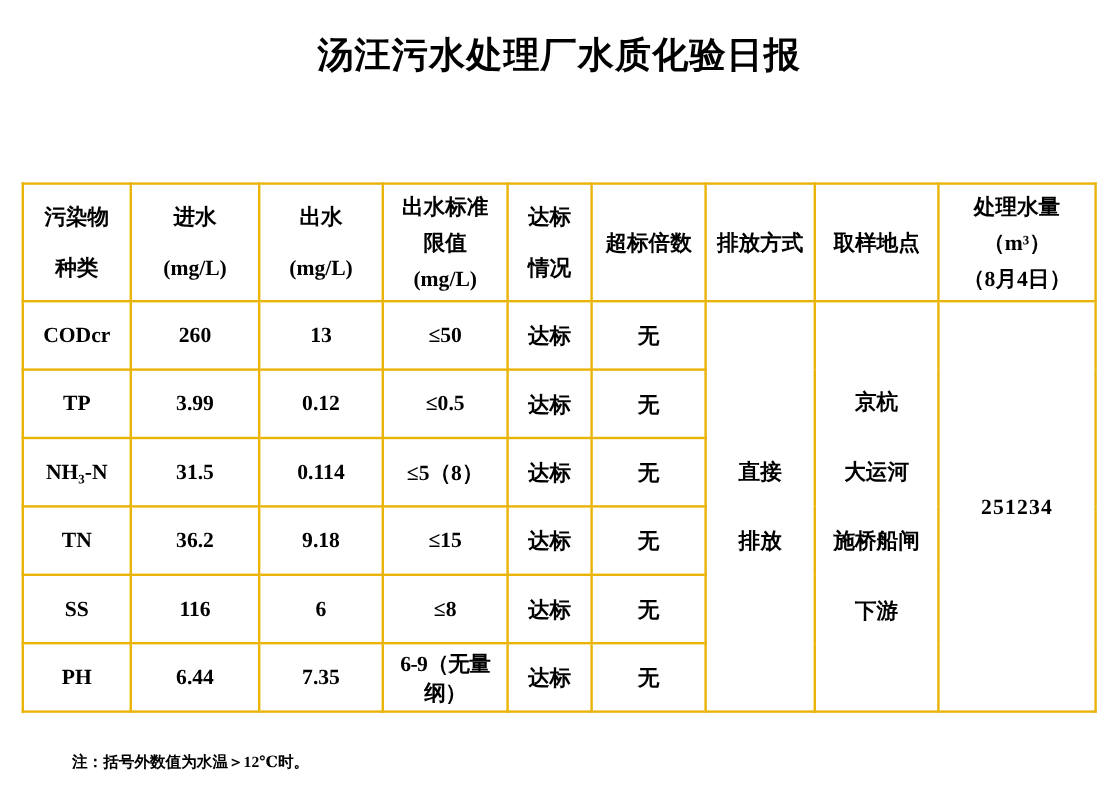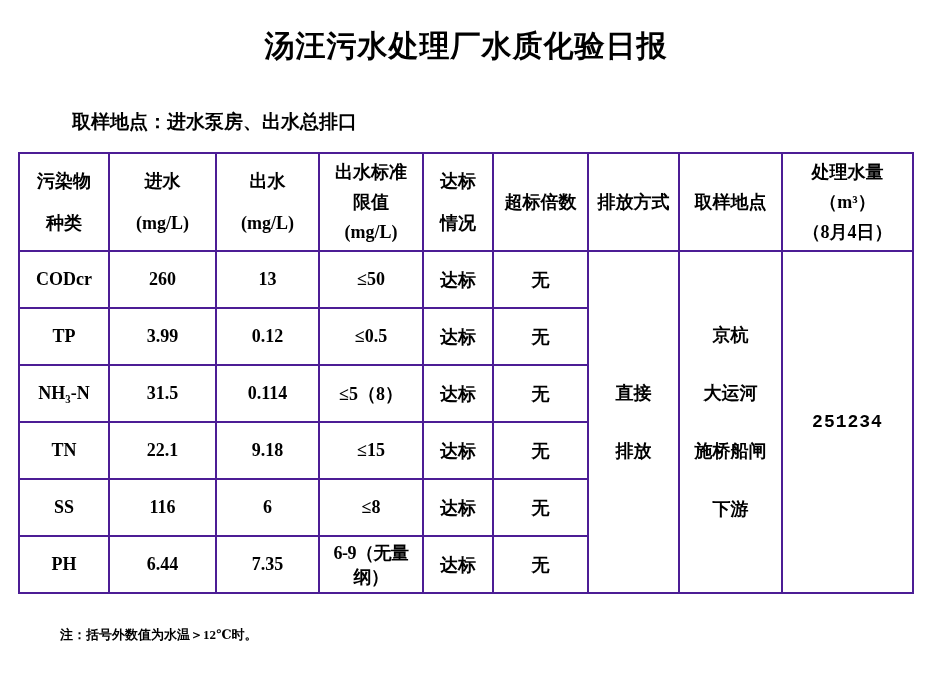--- a/index.html
+++ b/index.html
@@ -47,59 +47,58 @@
   table.report {
     position: absolute;
     left: 18px;
     top: 152px;
     border-collapse: collapse;
     table-layout: fixed;
     width: 894px;
   }
   table.report th,
   table.report td {
-    border: 2px solid #4c1d95;
+    border: 2px solid #eab308;
     text-align: center;
     vertical-align: middle;
     font-weight: bold;
     font-size: 18px;
     white-space: pre-line;
     padding: 0;
     overflow: hidden;
   }
   table.report thead tr { height: 98px; }
   table.report tbody tr { height: 57px; }
   th.lh2 { line-height: 42px; }
   th.lh3 { line-height: 30px; border-radius: 29px; }
   td.small { font-size: 14px; letter-spacing: -0.5px; }
   td.span-cell { line-height: 58px; }
   td.volume-cell {
     font-weight: normal;
     font-size: 25px;
-    font-family: Liberation Mono, monospace;
+    font-family: Liberation Serif, serif;
     letter-spacing: 1px;
     margin-left: 36px;
   }
   .note {
     position: absolute;
     left: 60px;
     top: 626px;
     font-size: 13px;
     font-weight: bold;
     white-space: nowrap;
   }
 </style>
 </head>
 <body>
 
 <div class="page">
 
   <div class="title">汤汪污水处理厂水质化验日报</div>
 
-  <div class="meta-left">取样地点：进水泵房、出水总排口</div>
 
   <table class="report">
     <colgroup>
       <col style="width:90px">
       <col style="width:107px">
       <col style="width:103px">
       <col style="width:104px">
       <col style="width:70px">
       <col style="width:95px">
       <col style="width:91px">
@@ -154,21 +153,21 @@
       <tr>
         <td>NH₃-N</td>
         <td>31.5</td>
         <td>0.114</td>
         <td>≤5（8）</td>
         <td>达标</td>
         <td>无</td>
       </tr>
       <tr>
         <td>TN</td>
-        <td>22.1</td>
+        <td>36.2</td>
         <td>9.18</td>
         <td>≤15</td>
         <td>达标</td>
         <td>无</td>
       </tr>
       <tr>
         <td>SS</td>
         <td>116</td>
         <td>6</td>
         <td>≤8</td>

